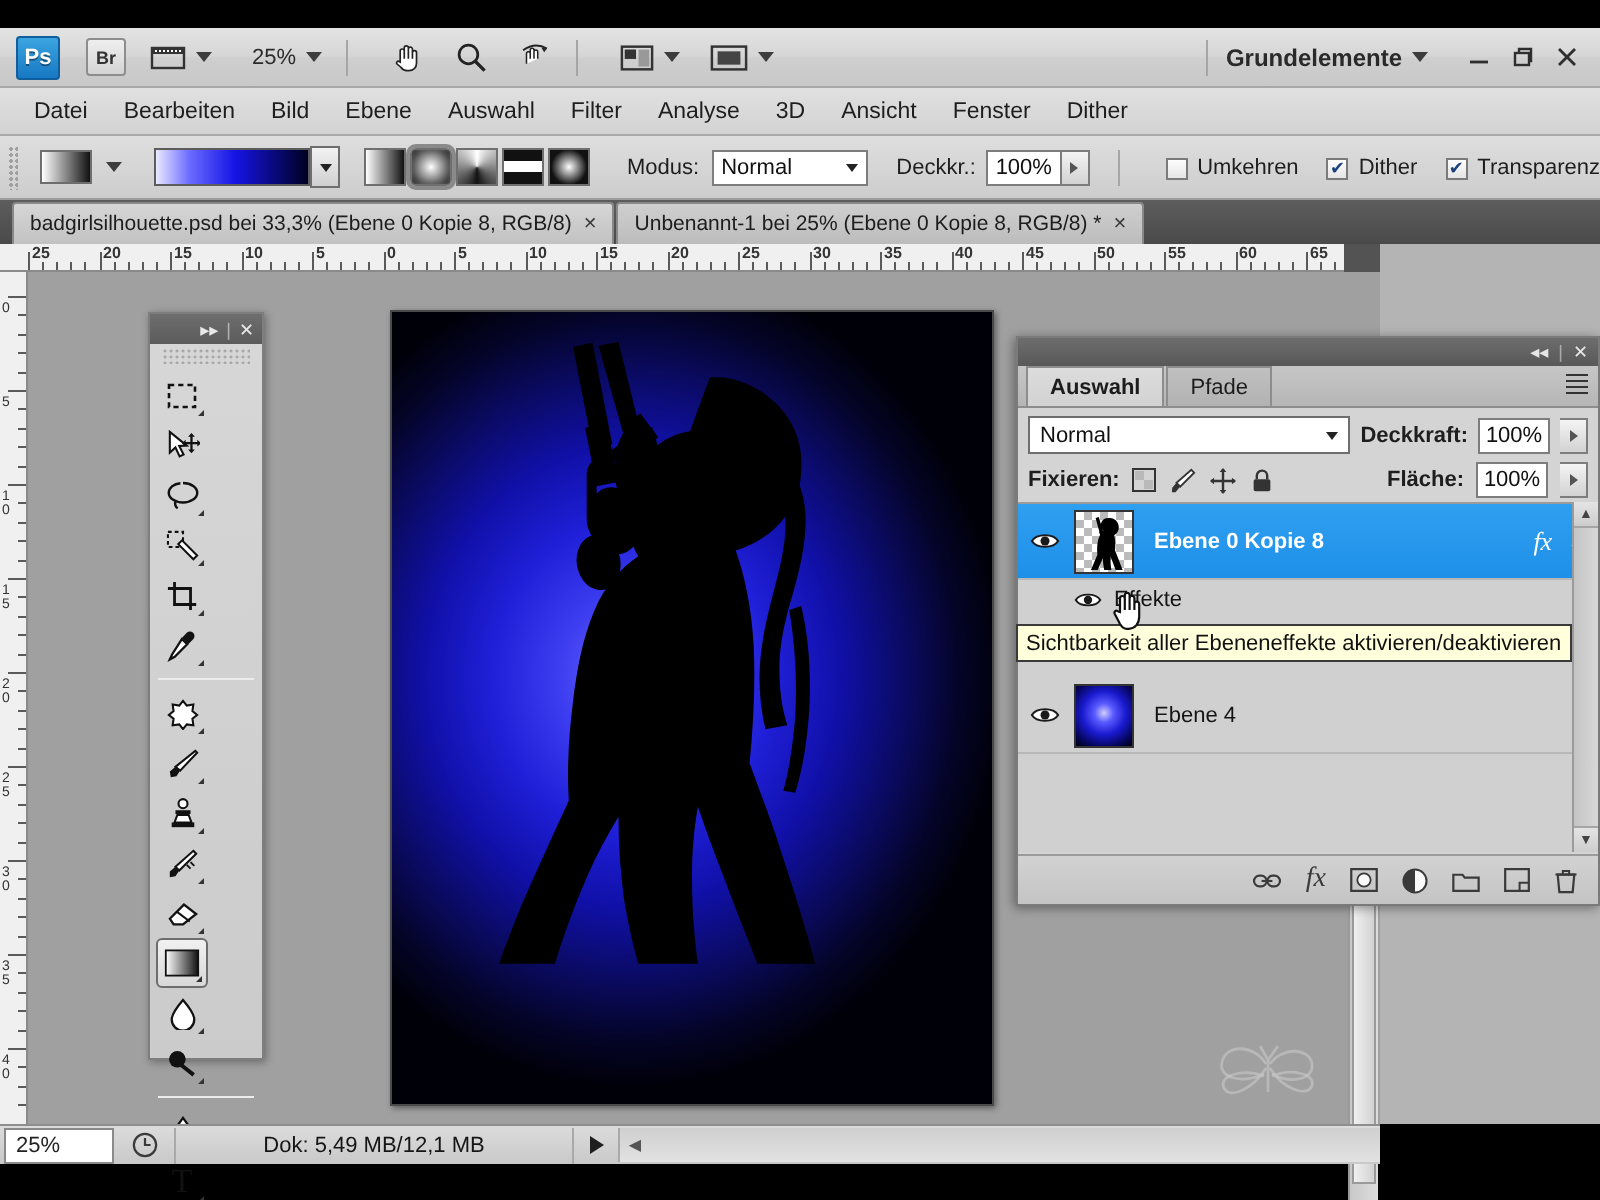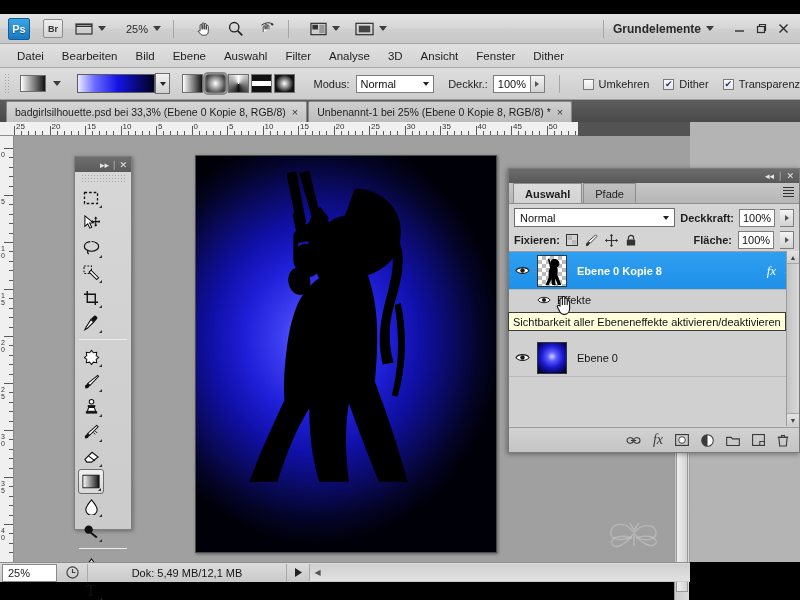--- a/index.html
+++ b/index.html
@@ -116,22 +116,22 @@
     background: linear-gradient(to bottom,#d6d6d6,#c2c2c2);
     border: 1px solid #888; border-bottom: none; margin-right: 1px;
     border-radius: 2px 2px 0 0;
   }
   .doctab.inactive { background: linear-gradient(to bottom,#cfcfcf,#bcbcbc); }
   .xclose { font-size: 11px; color: #3a3a3a; }
 
   
   .docarea { position: absolute; left: 0; top: 122px; width: 690px; height: 440px; background: #535353; }
   .ruler-h {
-    position: absolute; left: 0; top: 0; width: 578px; height: 14px;
-    background: #f0f0f0; border-bottom: 1px solid #8a8a8a; overflow: hidden;
+    position: absolute; left: 0; top: 0; width: 672px; height: 14px;
+    background: #f0f0f0; border-bottom: 1px solid #8a8a8a; overflow: hidden; font-weight: bold;
   }
   .ruler-v {
     position: absolute; left: 0; top: 14px; width: 14px; height: 426px;
     background: #f0f0f0; border-right: 1px solid #8a8a8a; overflow: hidden;
   }
   .rtick { position: absolute; bottom: 0; width: 1px; background: #5a5a5a; }
   .rlbl { position: absolute; top: 0px; font-size: 8px; color: #333; font-family: "Liberation Sans", sans-serif; }
   .rtickv { position: absolute; right: 0; height: 1px; background: #5a5a5a; }
   .rlblv { position: absolute; right: 3px; font-size: 8px; color: #333; width: 8px; text-align: left; line-height: 7px; }
   .canvaswrap { position: absolute; left: 14px; top: 14px; width: 676px; height: 426px; background: #a0a0a0; }
@@ -951,21 +951,21 @@
       <div style="height:26px"></div>
 
       <div class="layerrow" style="margin-top:4px">
         <div class="eyecol">
           <svg width="15" height="11" viewBox="0 0 16 11">
             <path d="M1 5.5 C3.5 1.4 12.5 1.4 15 5.5 C12.5 9.6 3.5 9.6 1 5.5Z" fill="#fff" stroke="#1a1a1a" stroke-width="1.1"></path>
             <circle cx="8" cy="5.5" r="2.4" fill="#1a1a1a"></circle>
           </svg>
         </div>
         <div class="thumb glow"></div>
-        <span class="lname plain">Ebene 0</span>
+        <span class="lname plain">Ebene 4</span>
       </div>
     </div>
 
     <div class="lp-scroll">
       <div class="sc-arrow">▲</div>
       <div class="sc-arrow bot">▼</div>
     </div>
 
     <div class="lp-bottom">
       <span class="lb-ic">

